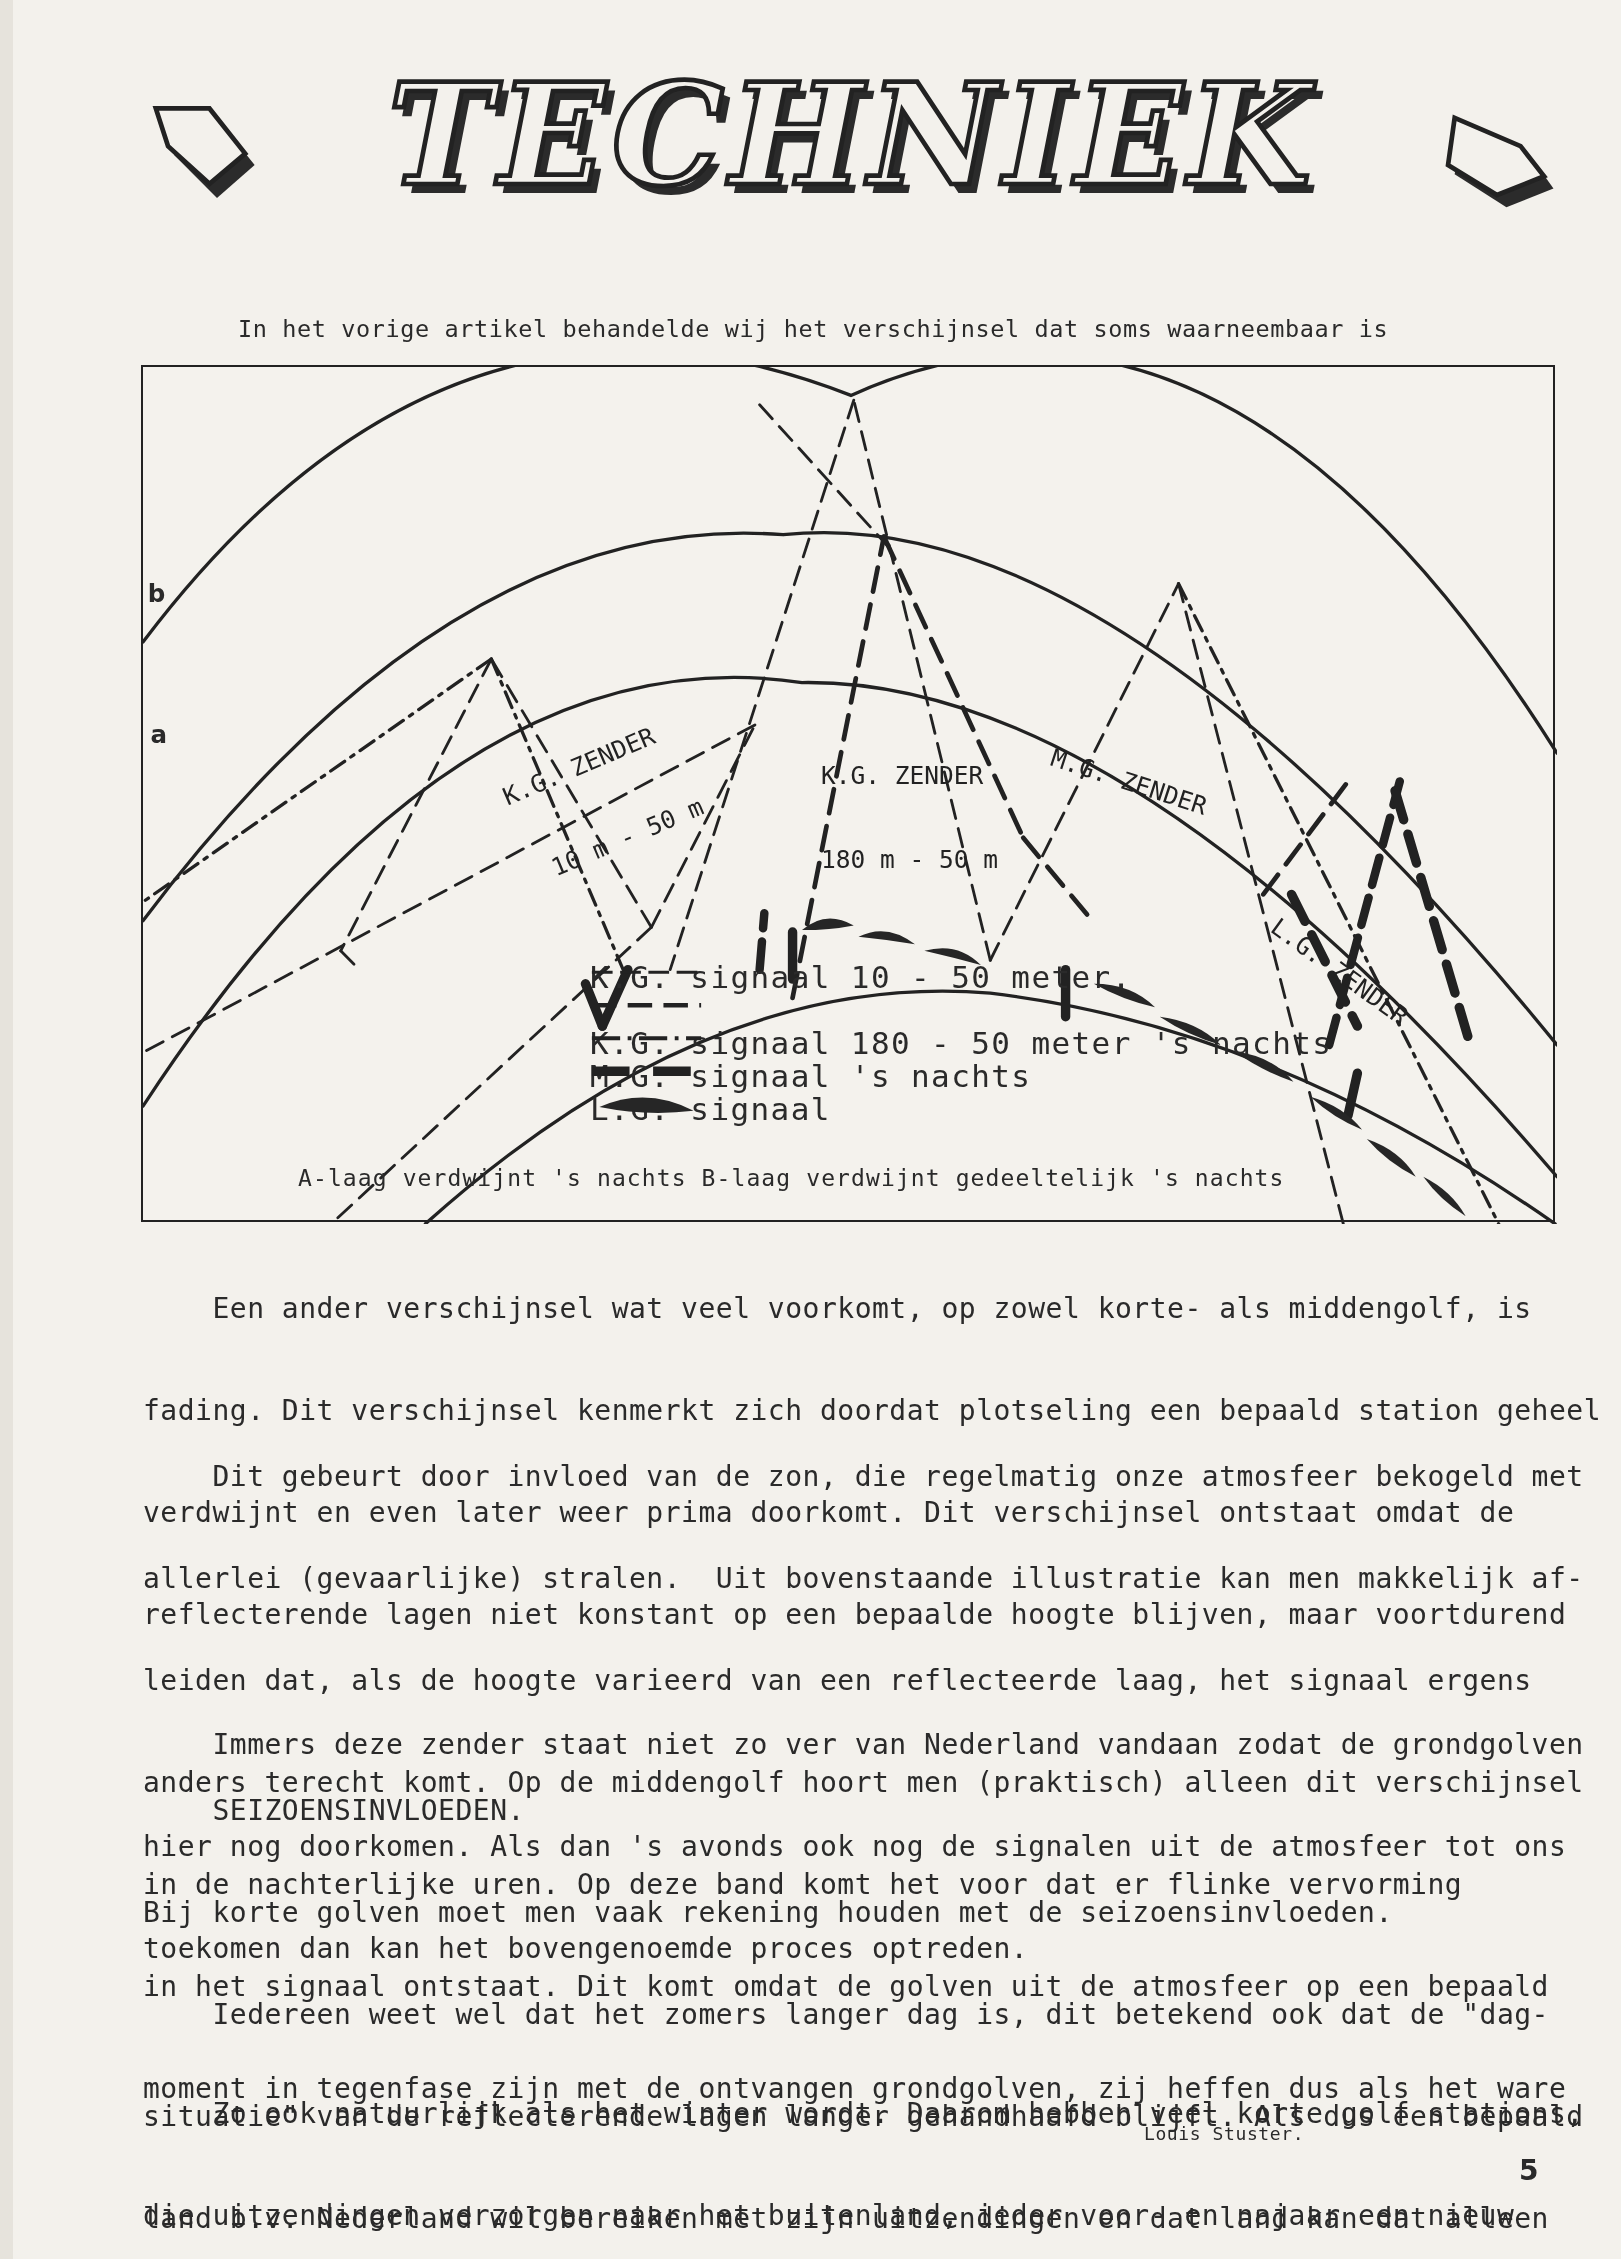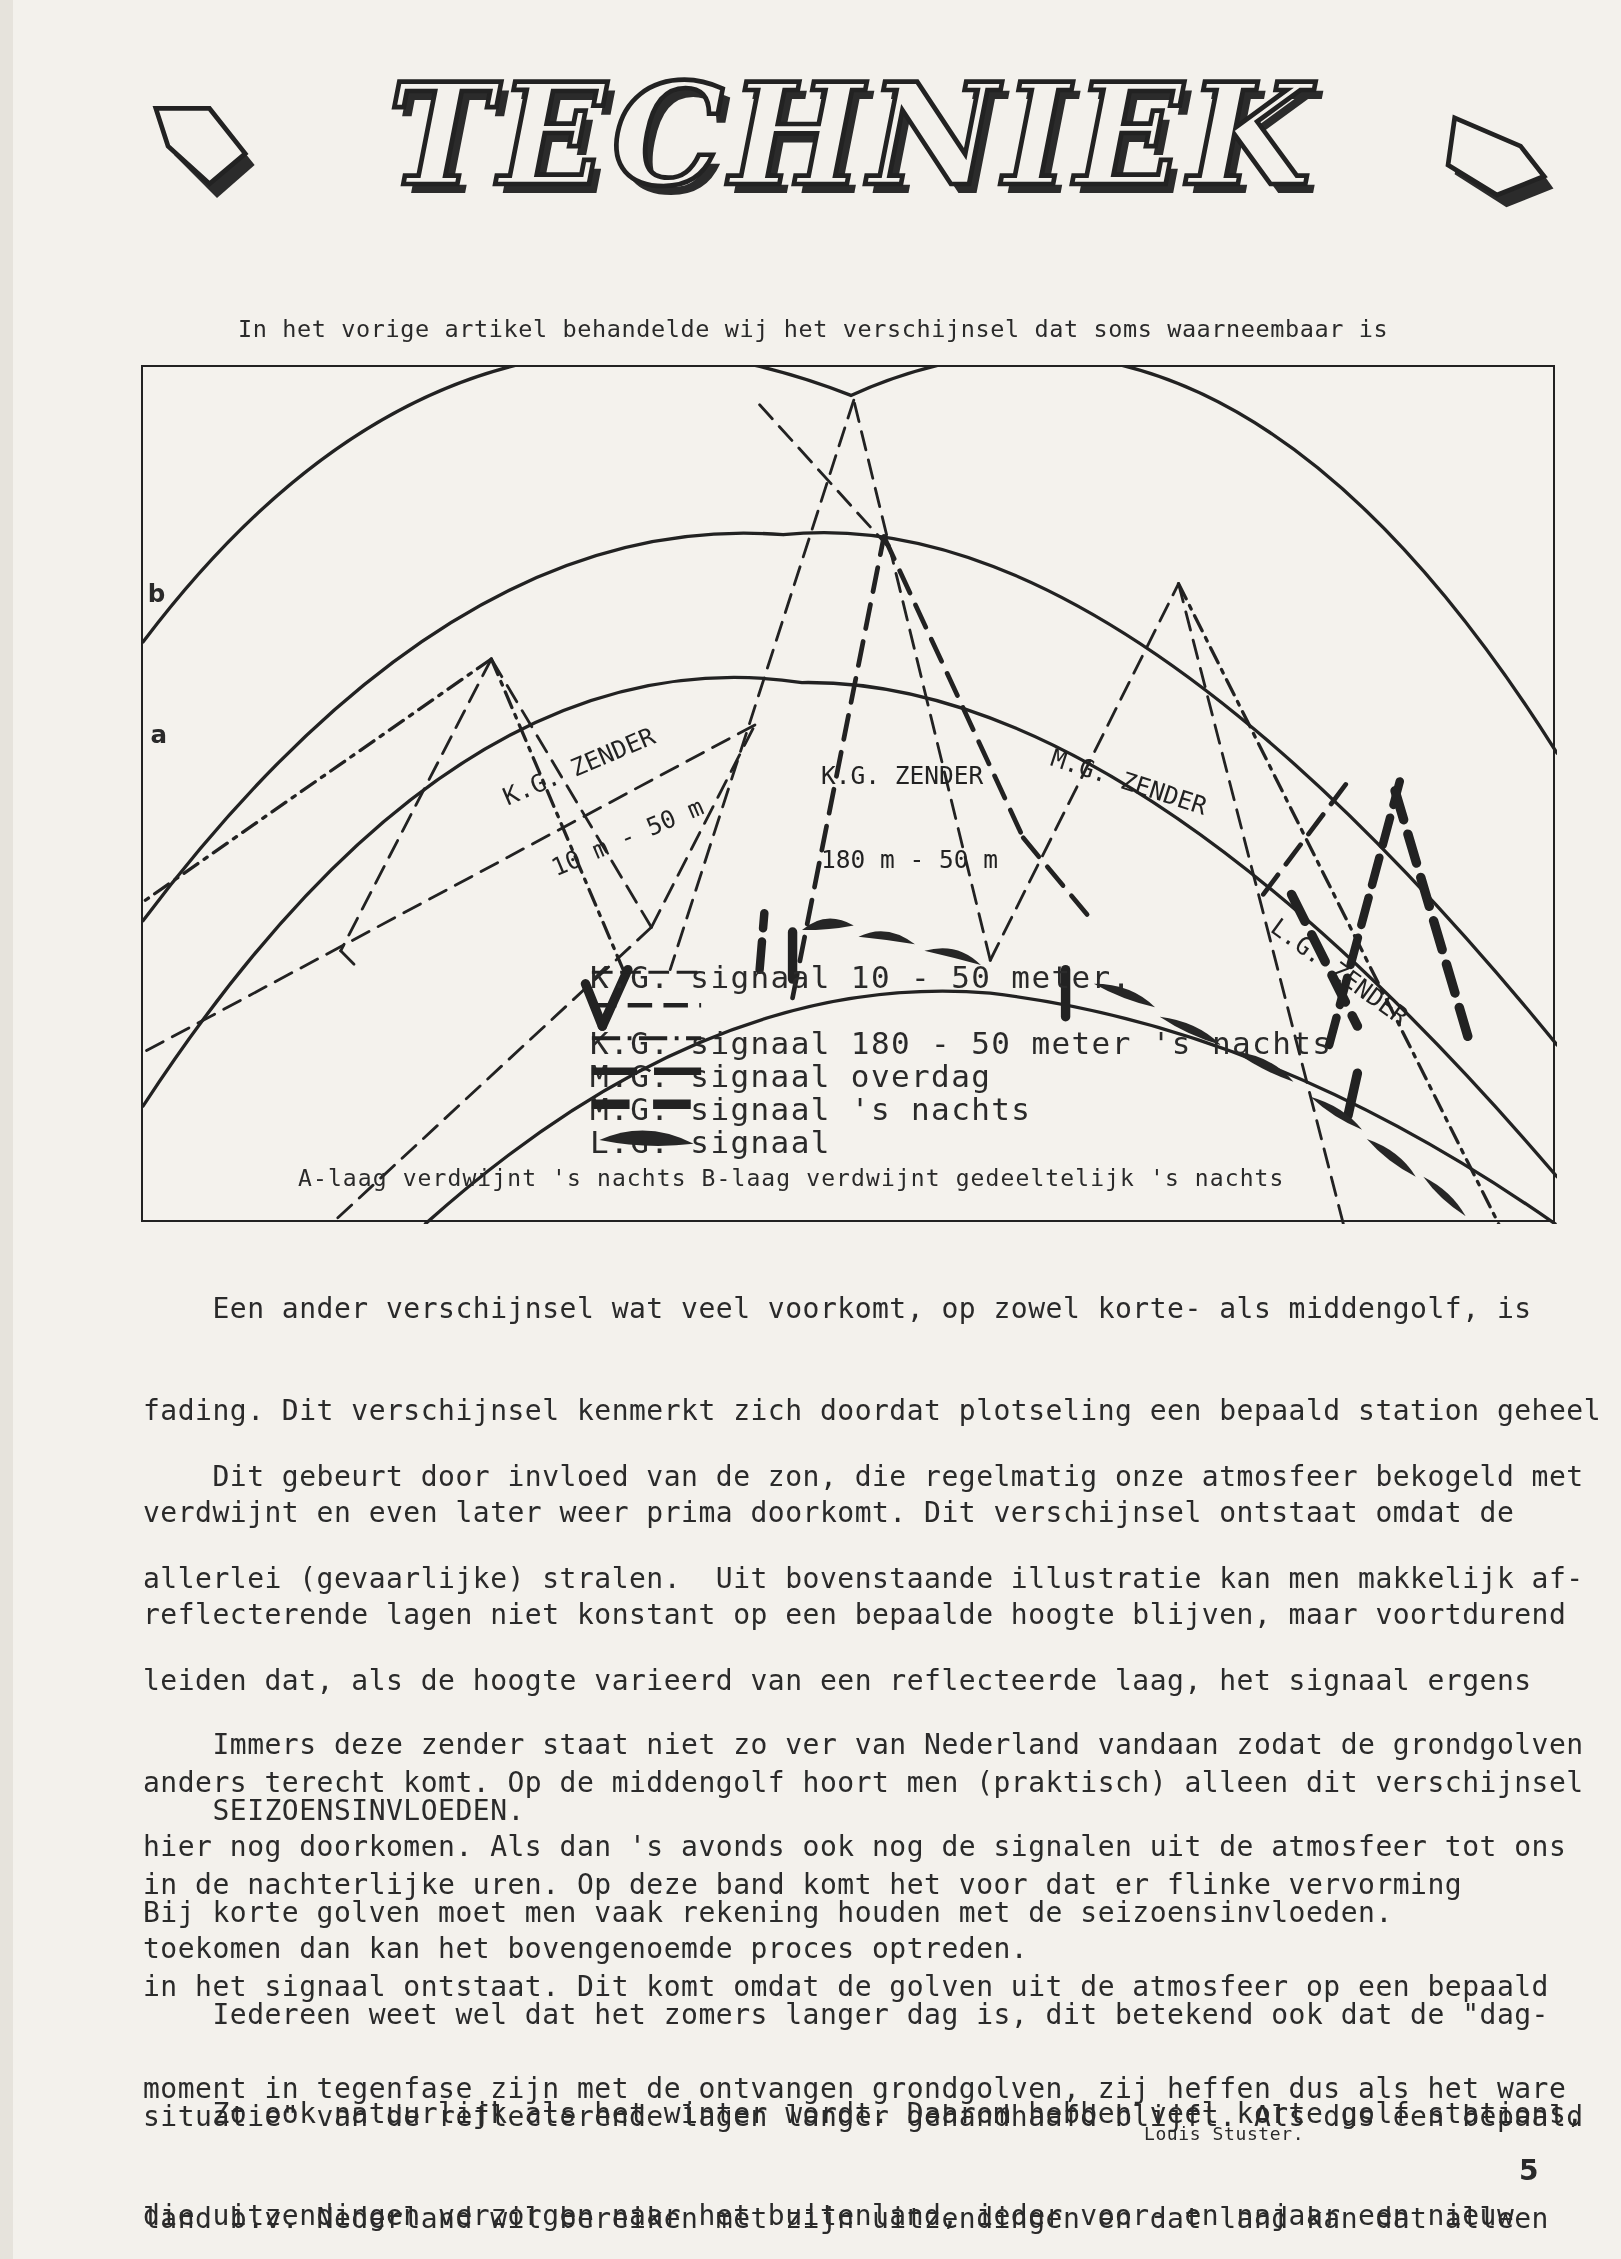--- a/index.html
+++ b/index.html
@@ -154,28 +154,20 @@
         </svg>
     </div>
     <div class="legend-row">
       <svg class="legend-swatch" viewBox="0 0 120 26">
           <line x1="2" y1="13" x2="118" y2="13" stroke="#222" stroke-width="4" stroke-dasharray="30,8,4,8"></line>
         </svg>
       <span class="legend-label">K.G. signaal 180 - 50 meter 's nachts</span>
     </div>
     <div class="legend-row">
       <svg class="legend-swatch" viewBox="0 0 120 26">
-          <line x1="2" y1="13" x2="50" y2="13" stroke="#222" stroke-width="8"></line>
-          <path d="M52,13 q6,-5 12,0" stroke="#222" stroke-width="3" fill="none"></path>
-          <line x1="68" y1="13" x2="118" y2="13" stroke="#222" stroke-width="8"></line>
-        </svg>
-      <span class="legend-label">M.G. signaal overdag</span>
-    </div>
-    <div class="legend-row">
-      <svg class="legend-swatch" viewBox="0 0 120 26">
           <line x1="2" y1="13" x2="118" y2="13" stroke="#222" stroke-width="10" stroke-dasharray="40,25"></line>
         </svg>
       <span class="legend-label">M.G. signaal 's nachts</span>
     </div>
     <div class="legend-row">
       <svg class="legend-swatch" viewBox="0 0 120 26">
           <path d="M10,16 q50,-22 100,4 q-50,6 -100,-4z" fill="#262626"></path>
         </svg>
       <span class="legend-label">L.G. signaal</span>
     </div>

